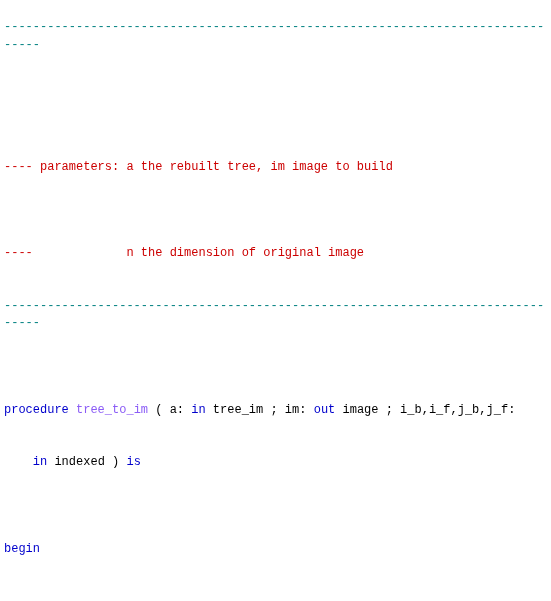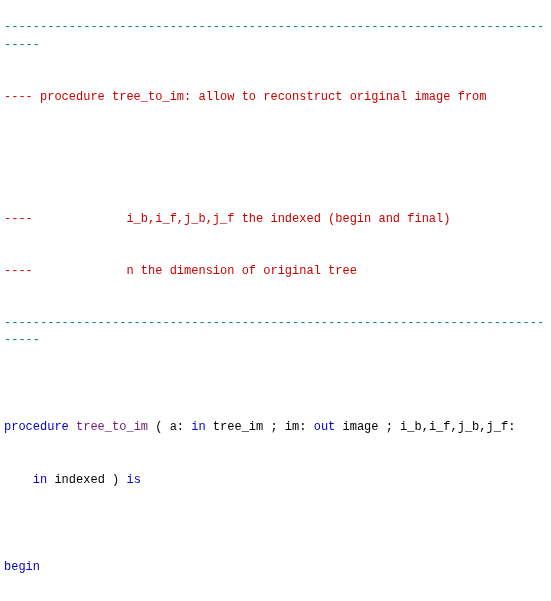--- a/index.html
+++ b/index.html
@@ -23,42 +23,41 @@
       word-break: break-all;
     }
     .comment-red {
       color: #cc0000;
     }
     .keyword-blue {
       color: #0000cc;
       text-align: right;
     }
     .identifier-teal {
-      color: #701a75;
+      color: #8b5cf6;
     }
     .plain {
       color: #000000;
     }
     .divider {
       color: #008080;
     }
   </style>
 </head>
 <body>
 
 <div class="code-container">
 <span class="divider">--------------------------------------------------------------------------------</span>
 <br>
-<span class="comment-red">---- procedure tree_to_im: allow to reconstruct original image from</span>
 <br>
 <br>
+<span class="comment-red">---- parameters: a the rebuilt tree, im image to build</span>
 <br>
-<span class="comment-red">----             i_b,i_f,j_b,j_f the indexed (begin and final)</span>
 <br>
-<span class="comment-red">----             n the dimension of original tree</span>
+<span class="comment-red">----             n the dimension of original image</span>
 <br>
 <span class="divider">--------------------------------------------------------------------------------</span>
 <br>
 <br>
 <span class="keyword-blue">procedure</span> <span class="identifier-teal">tree_to_im</span><span class="plain"> ( a: </span><span class="keyword-blue">in</span><span class="plain"> tree_im ; im: </span><span class="keyword-blue">out</span><span class="plain"> image ; i_b,i_f,j_b,j_f:</span>
 <br>
 <span class="plain">    </span><span class="keyword-blue">in</span><span class="plain"> indexed ) </span><span class="keyword-blue">is</span>
 <br>
 <br>
 <span class="keyword-blue">begin</span>

